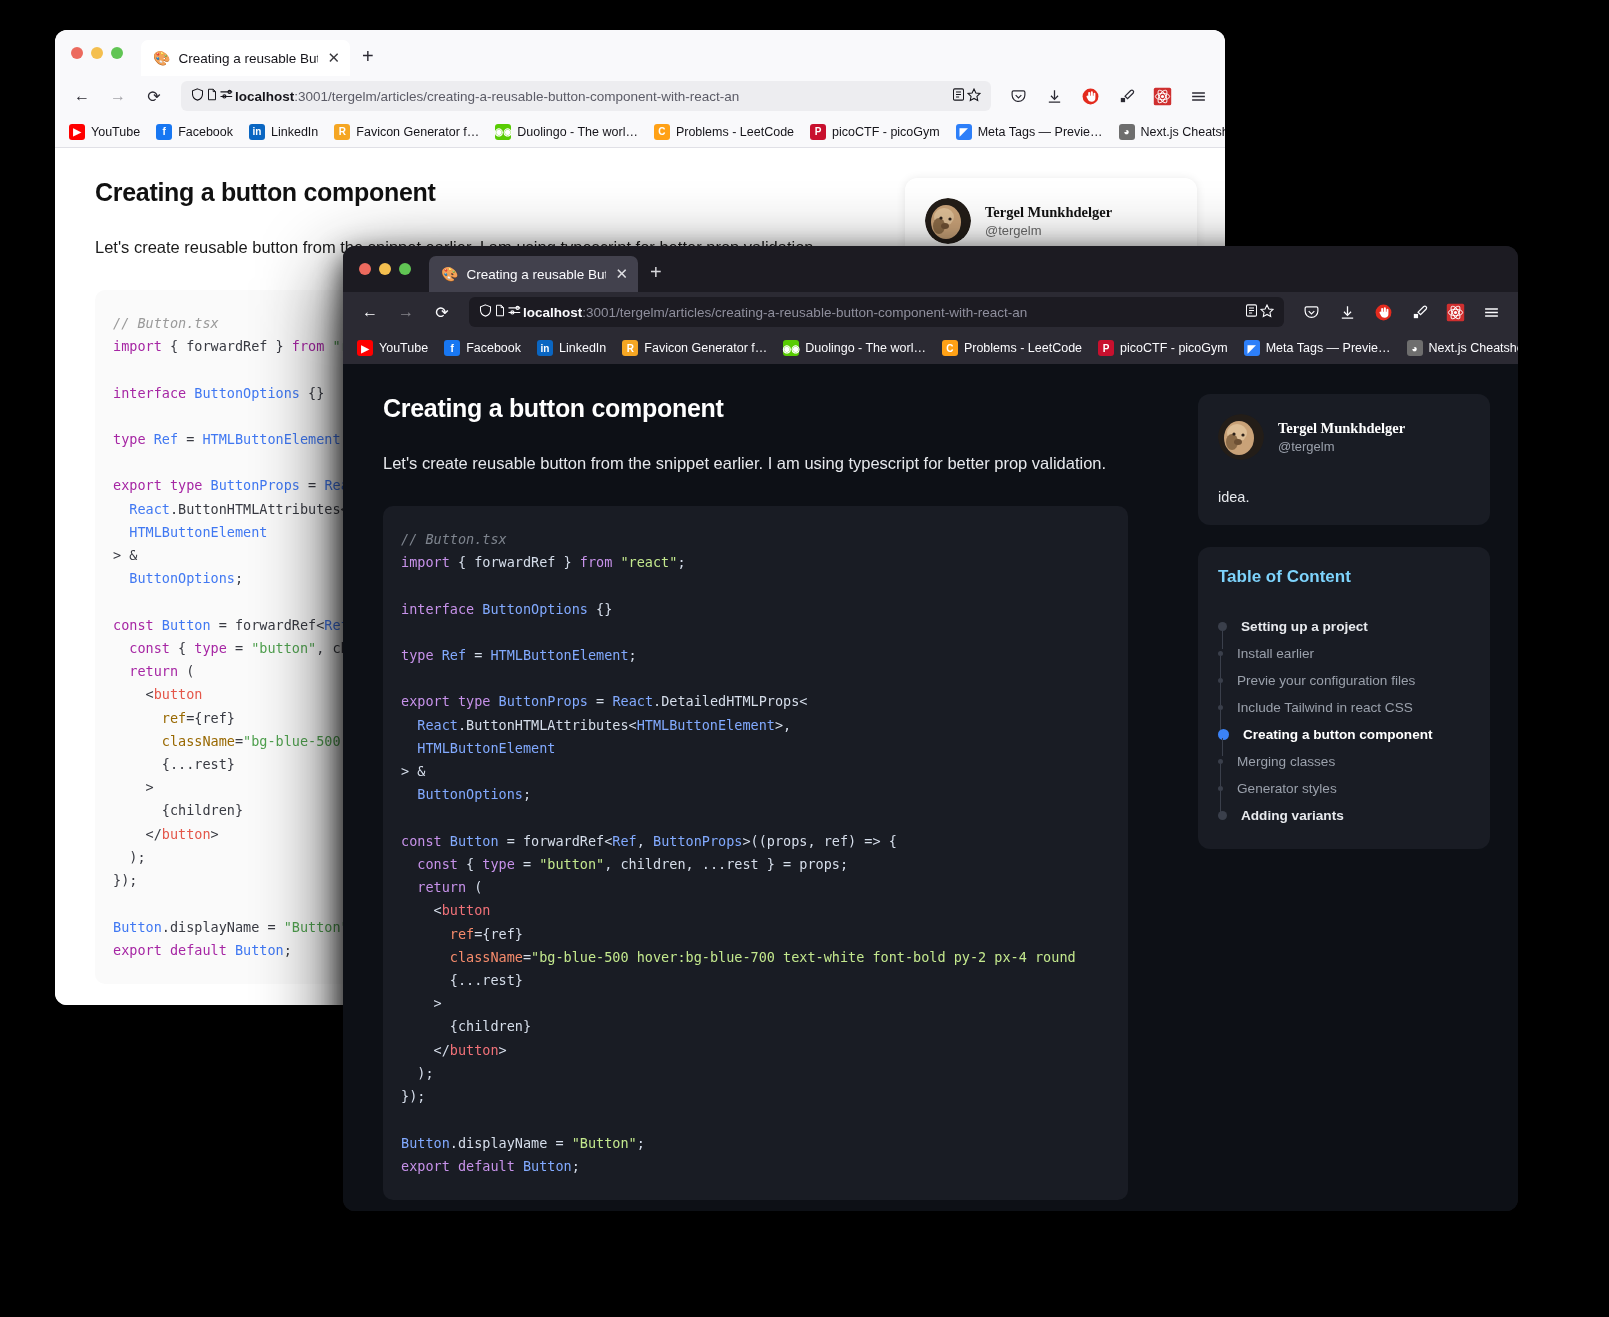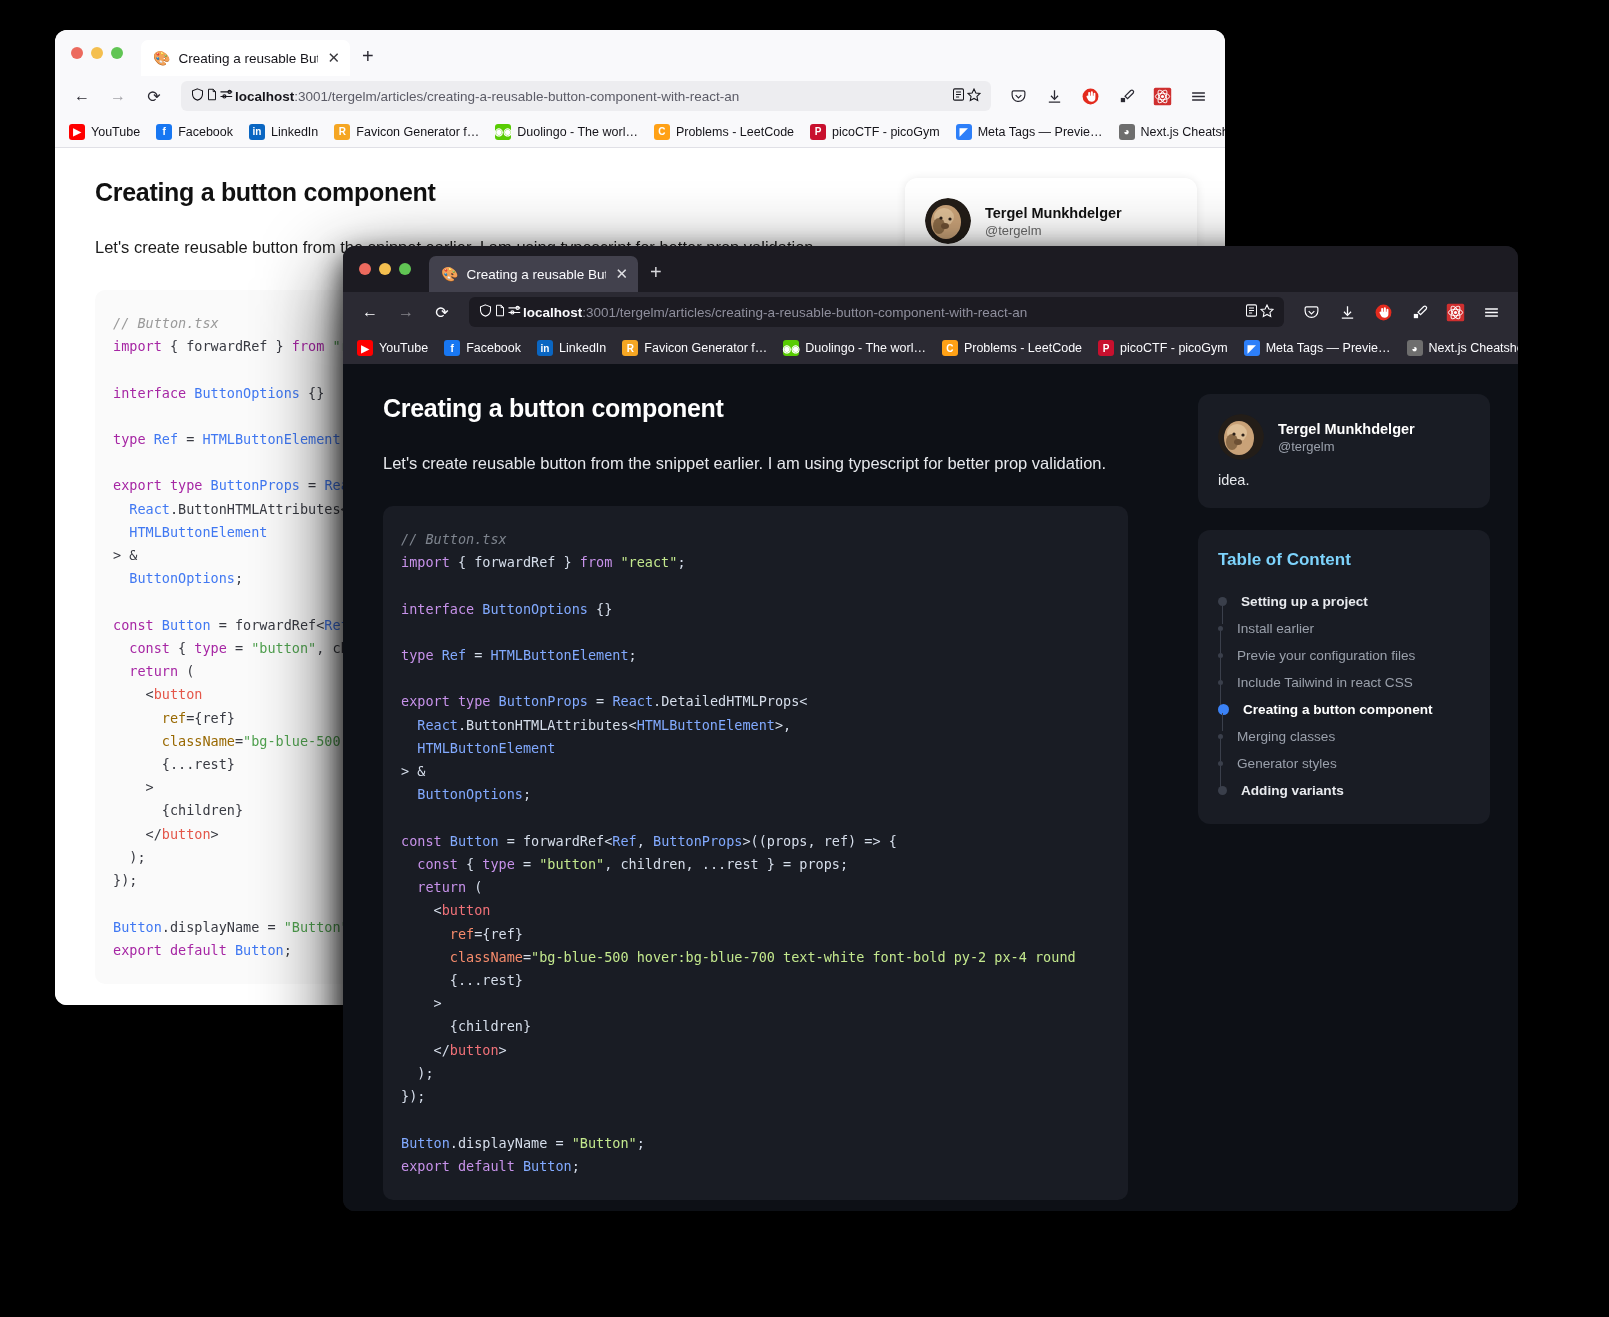--- a/index.html
+++ b/index.html
@@ -107,29 +107,29 @@
   .dark .t-pln { color: #d6deeb; }
 
   
   .rail { width: 320px; flex: none; padding: 30px 28px 0 0; }
   .card { border-radius: 12px; padding: 20px; }
   .light .card { background: #fff; box-shadow: 0 1px 10px rgba(0,0,0,.10); }
   .dark  .card { background: #191c24; }
 
   .author-row { display: flex; align-items: center; gap: 14px; }
   .avatar { width: 46px; height: 46px; border-radius: 50%; flex: none; overflow: hidden; }
-  .author-name { font-size: 14.5px; font-weight: 700; }
+  .author-name { font-size: 14.5px; font-weight: 700; font-family: Liberation Serif, serif; }
   .author-handle { font-size: 13px; margin-top: 2px; }
   .light .author-name { color:#111; } .light .author-handle { color:#6b6b6b; }
   .dark  .author-name { color:#fff; }  .dark  .author-handle { color:#9aa0ab; }
-  .bio { font-size: 14.5px; margin-top: 12px; } .dark .bio { color:#e6e8ec; }
+  .bio { font-size: 14.5px; margin-top: 29px; } .dark .bio { color:#e6e8ec; }
 
   .toc-title { font-size: 17px; font-weight: 700; }
   .dark .toc-title { color:#7dd3fc; }
-  .toc-list { list-style: none; margin-top: 18px; position: relative; text-align: center; }
+  .toc-list { list-style: none; margin-top: 26px; position: relative; text-align: center; }
   .toc-item { display: flex; align-items: center; gap: 14px; height: 27px; font-size: 13.6px; }
   .toc-bullet { width: 9px; height: 9px; border-radius: 50%; flex: none; position: relative; }
   .toc-bullet::after {
     content:""; position:absolute; left: 4px; top: 9px; width: 1px; height: 18px;
     background: #3a3f4b;
   }
   .toc-item:last-child .toc-bullet::after { display: none; }
   .dark .toc-bullet { background: #3a3f4b; }
   .dark .toc-item .toc-label { color: #9aa0ab; }
   .dark .toc-item.strong .toc-label { color: #e8eaee; font-weight: 700; }

